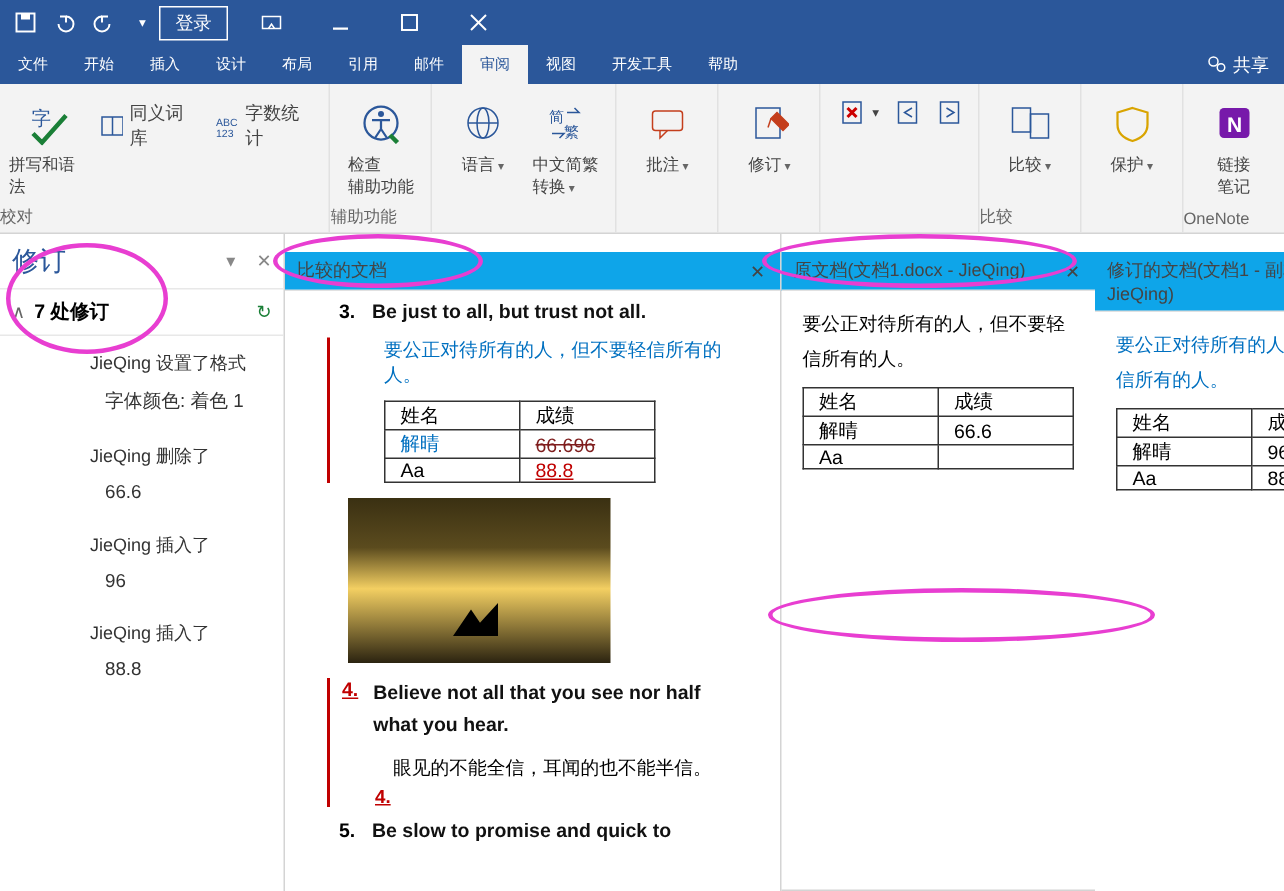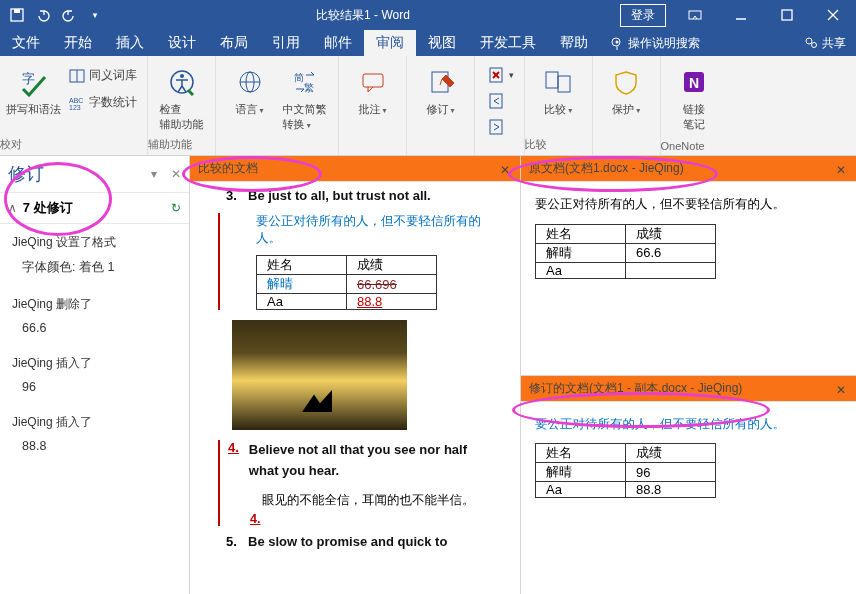--- a/index.html
+++ b/index.html
@@ -9,69 +9,69 @@
 .titlebar { height: 30px; background: #2b579a; color: #fff; display: flex; align-items: center; }
 .tb-left { display: flex; align-items: center; gap: 4px; padding-left: 6px; }
 .tb-icon { width: 22px; height: 22px; display: flex; align-items: center; justify-content: center; color: #fff; }
 .tb-title { flex: 1; text-align: center; font-size: 12px; }
 .tb-right { display: flex; align-items: center; }
 .tb-btn { width: 46px; height: 30px; display: flex; align-items: center; justify-content: center; }
 .tb-login { border: 1px solid #fff; padding: 2px 10px; margin-right: 6px; font-size: 12px; }
 
 
 .menubar { height: 26px; background: #2b579a; color: #fff; display: flex; align-items: stretch; }
-.menu-item { padding: 0 12px; display: flex; align-items: center; font-size: 14px; text-align: right; }
+.menu-item { padding: 0 12px; display: flex; align-items: center; font-size: 10px; text-align: right; }
 .menu-item.active { background: #f3f3f3; color: #2b579a; }
 .menu-spacer { flex: 1; }
 .menu-help { display: flex; align-items: center; padding: 0 10px; font-size: 12px; }
 .menu-share { display: flex; align-items: center; padding: 0 10px; font-size: 12px; }
 
 
 .ribbon { height: 100px; background: #f3f3f3; border-bottom: 1px solid #d4d4d4; display: flex; }
 .ribbon-group { display: flex; flex-direction: column; border-right: 1px solid #e1e1e1; }
 .ribbon-top { flex: 1; display: flex; align-items: flex-start; padding: 4px 6px 0 6px; }
 .ribbon-label { text-align: left; font-size: 11px; color: #666; padding: 2px 0 3px 0; }
 .ribbon-btn-large { display: flex; flex-direction: column; align-items: center; justify-content: flex-start; width: 55px; padding-top: 6px; font-size: 11px; color: #444; }
 .ribbon-btn-large .ricon { width: 32px; height: 32px; display: flex; align-items: center; justify-content: center; margin-bottom: 4px; }
 .ribbon-btn-small { display: flex; align-items: center; gap: 4px; font-size: 12px; color: #444; padding: 3px 4px; }
-.ribbon-col-small { display: flex; flex-direction: column; gap: 4px; padding-top: 4px; padding-left: 4px; }
+.ribbon-col-small { display: flex; gap: 4px; padding-top: 4px; padding-left: 4px; }
 .arrow-down::after { content: " ▾"; font-size: 8px; color: #666; }
 
 
 .main { display: flex; height: calc(594px - 30px - 26px - 100px); }
 .revpane { width: 190px; border-right: 1px solid #d4d4d4; display: flex; flex-direction: column; background: #fff; }
 .revpane-head { display: flex; align-items: center; padding: 6px 8px; border-bottom: 1px solid #e8e8e8; }
 .revpane-title { font-size: 18px; color: #2b579a; flex: 1; }
 .revpane-sub { display: flex; align-items: center; padding: 6px 8px; border-bottom: 1px solid #e8e8e8; }
 .revpane-sub-left { display: flex; align-items: center; gap: 6px; flex: 1; }
-.rev-list { flex: 1; overflow: auto; }
+.rev-list { flex: 1; overflow: auto; margin-left: 48px; }
 .rev-entry { padding: 10px 12px 4px 12px; font-size: 12px; color: #333; }
 .rev-sub { padding: 4px 12px 10px 22px; font-size: 12.5px; color: #333; }
 
 
 .docpane { flex: 1; display: flex; flex-direction: column; border-right: 1px solid #d4d4d4; }
-.pane-head { display: flex; align-items: flex-end; padding: 4px 8px; border-bottom: 1px solid #e1e1e1; background: #f97316; font-size: 12px; color: #444; }
+.pane-head { display: flex; align-items: center; padding: 4px 8px; border-bottom: 1px solid #e1e1e1; background: #0ea5e9; font-size: 12px; color: #444; margin-top: 12px; }
 .pane-head-title { flex: 1; }
 .pane-close { width: 14px; text-align: center; }
 .doc-body { flex: 1; overflow: auto; padding: 6px 20px 6px 14px; background: #fff; }
 .doc-heading { font-weight: bold; font-size: 13px; color: #111; margin-bottom: 6px; }
 .doc-line { font-size: 12.5px; margin: 3px 0; }
 .blue { color: #0070c0; }
 .redline { color: #7f1d1d; text-decoration: line-through; }
 .red-ul { color: #c00000; text-decoration: underline; }
 .tbl { border-collapse: collapse; margin: 8px 0; font-size: 13px; }
 .tbl td { border: 1px solid #333; padding: 0 10px; min-width: 90px; }
 .doc-img { width: 175px; height: 110px; background: linear-gradient(180deg,#3a3012 0%,#5b4b1e 30%,#f3cf62 55%,#2b2310 100%); margin: 10px 0 10px 28px; position: relative; }
 .doc-img::after { content: ""; position: absolute; bottom: 18px; left: 70px; width: 30px; height: 22px; background: #000; clip-path: polygon(0 100%,40% 20%,60% 60%,100% 0,100% 100%); }
 .left-bar { border-left: 2px solid #c00000; padding-left: 8px; margin-left: 2px; }
 .entry-row { display: flex; gap: 10px; align-items: flex-start; margin-bottom: 4px; }
 .entry-num { width: 12px; font-weight: bold; font-size: 13px; }
 
 
-.rightcol { width: 335px; display: flex; flex-direction: column; }
+.rightcol { width: 335px; display: flex; flex-direction: row; }
 .rightpane { flex: 1; display: flex; flex-direction: column; border-bottom: 1px solid #d4d4d4; }
 .rp-body { flex: 1; overflow: auto; padding: 8px 14px; font-size: 12.5px; }
 
 
 .anno-oval { position: absolute; border: 3px solid #e83ed1; border-radius: 50%; pointer-events: none; }
 
 svg { display: block; }
 </style>
 </head>
 <body>
@@ -91,21 +91,20 @@
         </svg>
       </div>
     <div class="tb-icon">
         <svg width="14" height="14" viewBox="0 0 14 14">
           <path d="M6 3 A5 5 0 1 0 11 8" fill="none" stroke="#fff" stroke-width="1.3"></path>
           <path d="M10 3 L6 3 L6 7" fill="none" stroke="#fff" stroke-width="1.3"></path>
         </svg>
       </div>
     <div class="tb-icon" style="font-size:9px">▾</div>
   </div>
-  <div class="tb-title">比较结果1 - Word</div>
   <div class="tb-right">
     <div class="tb-login">登录</div>
     <div class="tb-btn">
         <svg width="14" height="14">
           <rect x="1" y="3" width="12" height="8" fill="none" stroke="#fff"></rect>
           <path d="M5 11 L7 8 L9 11" fill="none" stroke="#fff"></path>
         </svg>
       </div>
     <div class="tb-btn">
         <svg width="12" height="12">
@@ -131,28 +130,20 @@
   <div class="menu-item">开始</div>
   <div class="menu-item">插入</div>
   <div class="menu-item">设计</div>
   <div class="menu-item">布局</div>
   <div class="menu-item">引用</div>
   <div class="menu-item">邮件</div>
   <div class="menu-item active">审阅</div>
   <div class="menu-item">视图</div>
   <div class="menu-item">开发工具</div>
   <div class="menu-item">帮助</div>
-  <div class="menu-help">
-    <svg width="14" height="14" style="margin-right:4px">
-        <circle cx="6" cy="6" r="4" fill="none" stroke="#fff"></circle>
-        <path d="M7 10 L7 14" stroke="#fff"></path>
-        <circle cx="7" cy="6" r="1.5" fill="#fff"></circle>
-      </svg>
-    <span>操作说明搜索</span>
-  </div>
   <div class="menu-spacer"></div>
   <div class="menu-share">
     <svg width="14" height="14" style="margin-right:4px">
         <circle cx="5" cy="5" r="3" fill="none" stroke="#fff"></circle>
         <circle cx="10" cy="9" r="2.5" fill="none" stroke="#fff"></circle>
       </svg>
     <span>共享</span>
   </div>
 </div>
 

